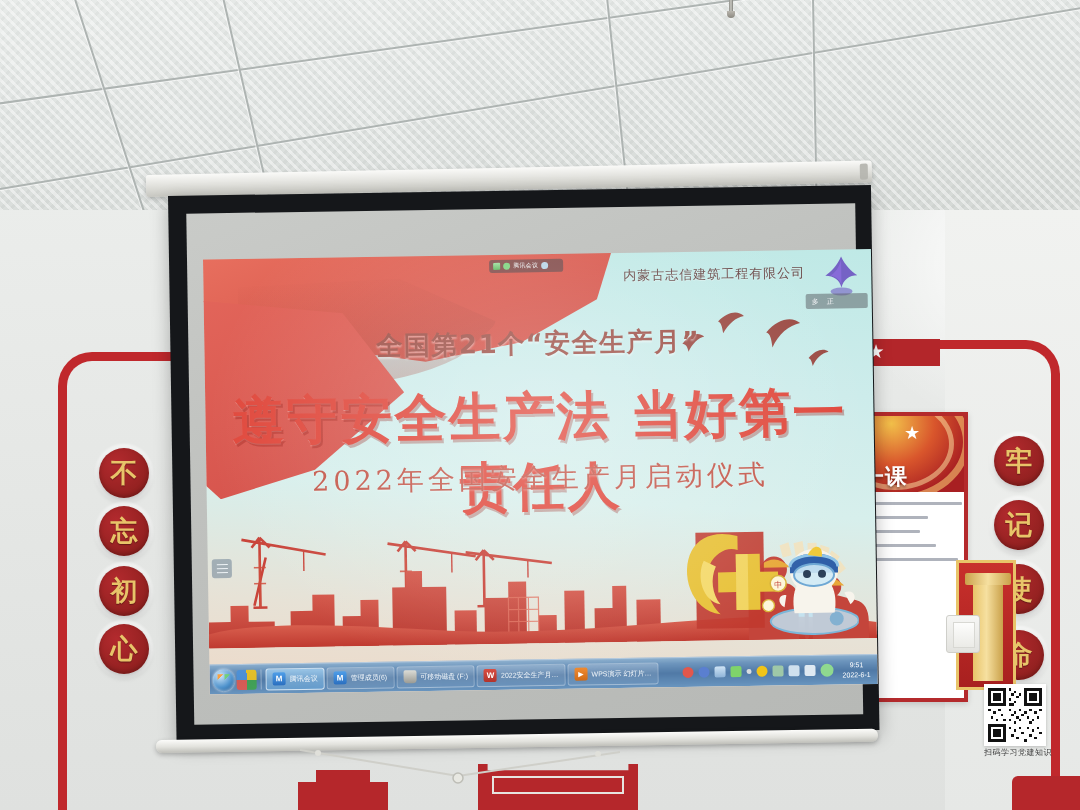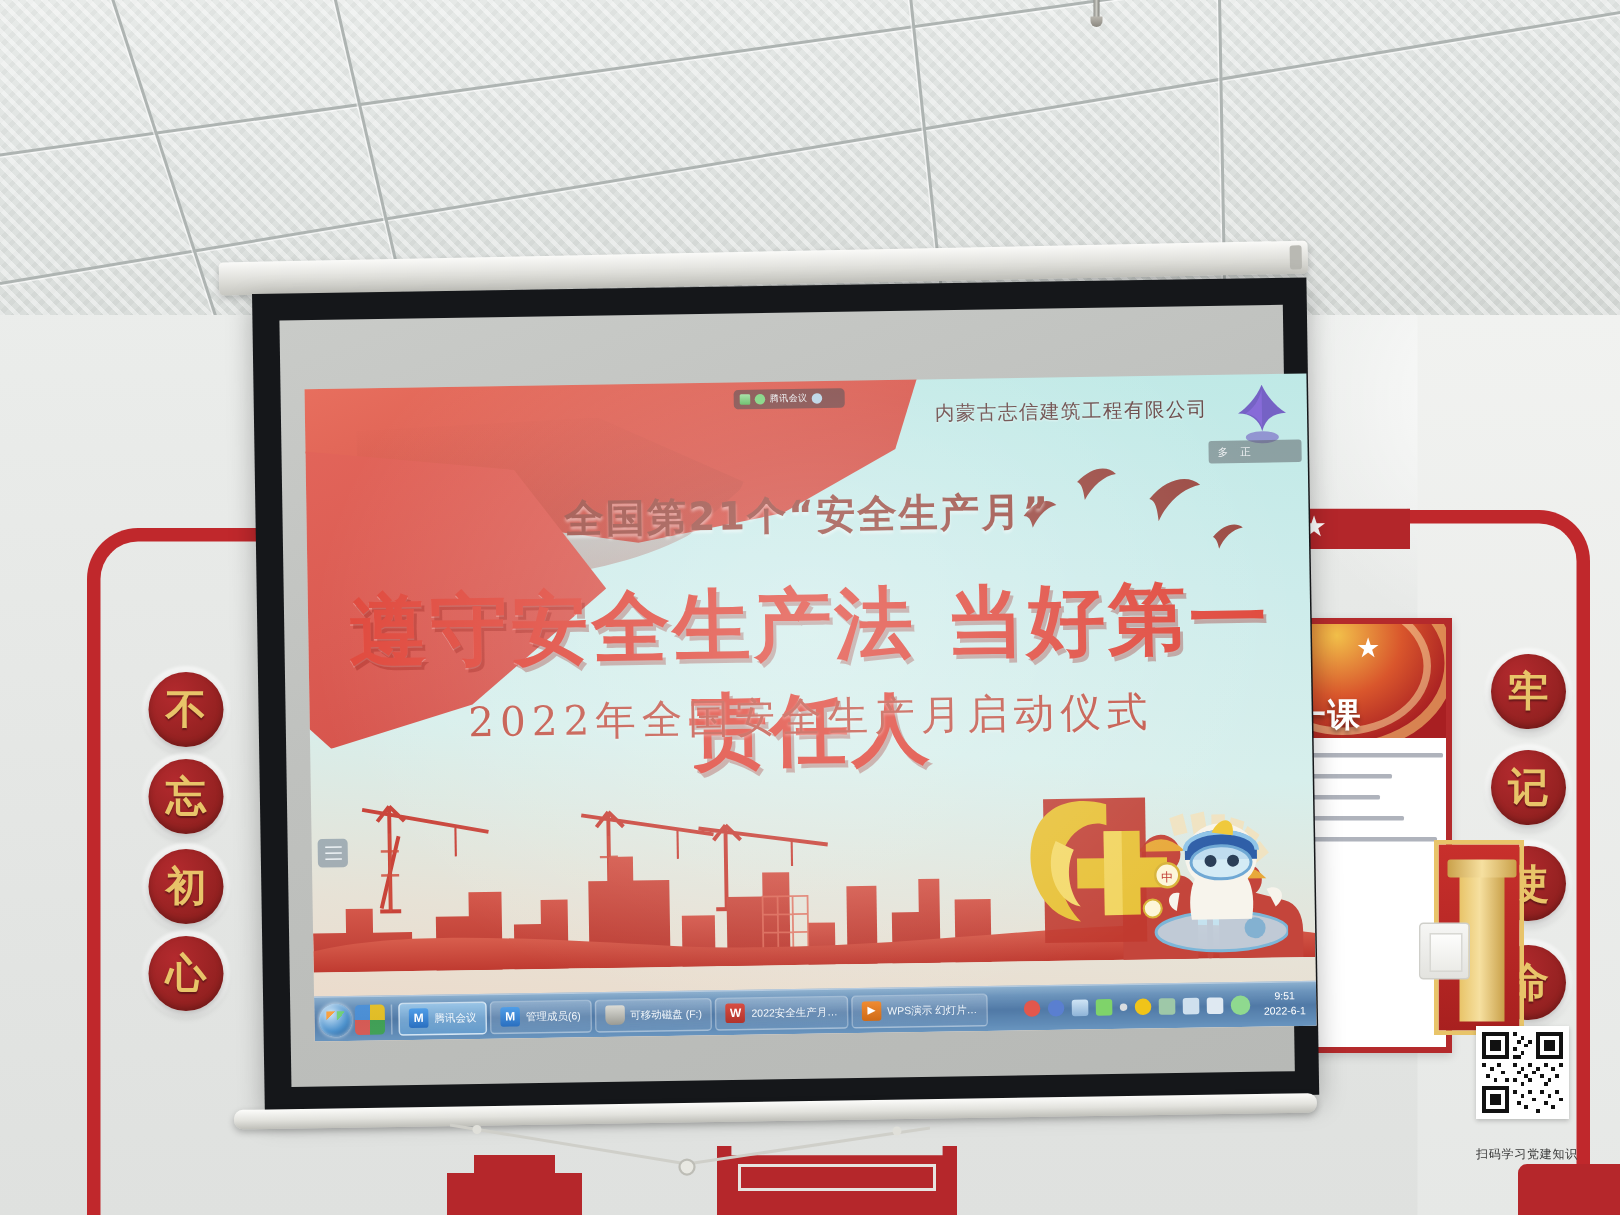--- a/index.html
+++ b/index.html
@@ -135,21 +135,21 @@
     background: linear-gradient(90deg,#caa14a,#f6e0a0,#caa14a); border-radius: 2px;
   }
 
   .qr-wrap { position: absolute; left: 984px; top: 684px; width: 68px; }
   .qr {
     width: 62px; height: 62px; background: #fff; padding: 4px;
     box-shadow: 0 1px 3px rgba(0,0,0,.2);
   }
   .qr svg { display: block; }
   .qr-cap {
-    margin-top: 18px; font-size: 8px; color: #3a3a3a; white-space: nowrap;
+    margin-top: 1px; font-size: 8px; color: #3a3a3a; white-space: nowrap;
     font-family: Liberation Mono, monospace; letter-spacing: .5px;
   }
 
   .switch-plate {
     position: absolute; left: 946px; top: 615px; width: 34px; height: 38px;
     background: linear-gradient(180deg,#f6f6f4,#e3e3df);
     border: 1px solid #cfcfca; border-radius: 3px;
   }
   .switch-plate .rocker {
     position: absolute; left: 6px; top: 6px; width: 22px; height: 26px;

